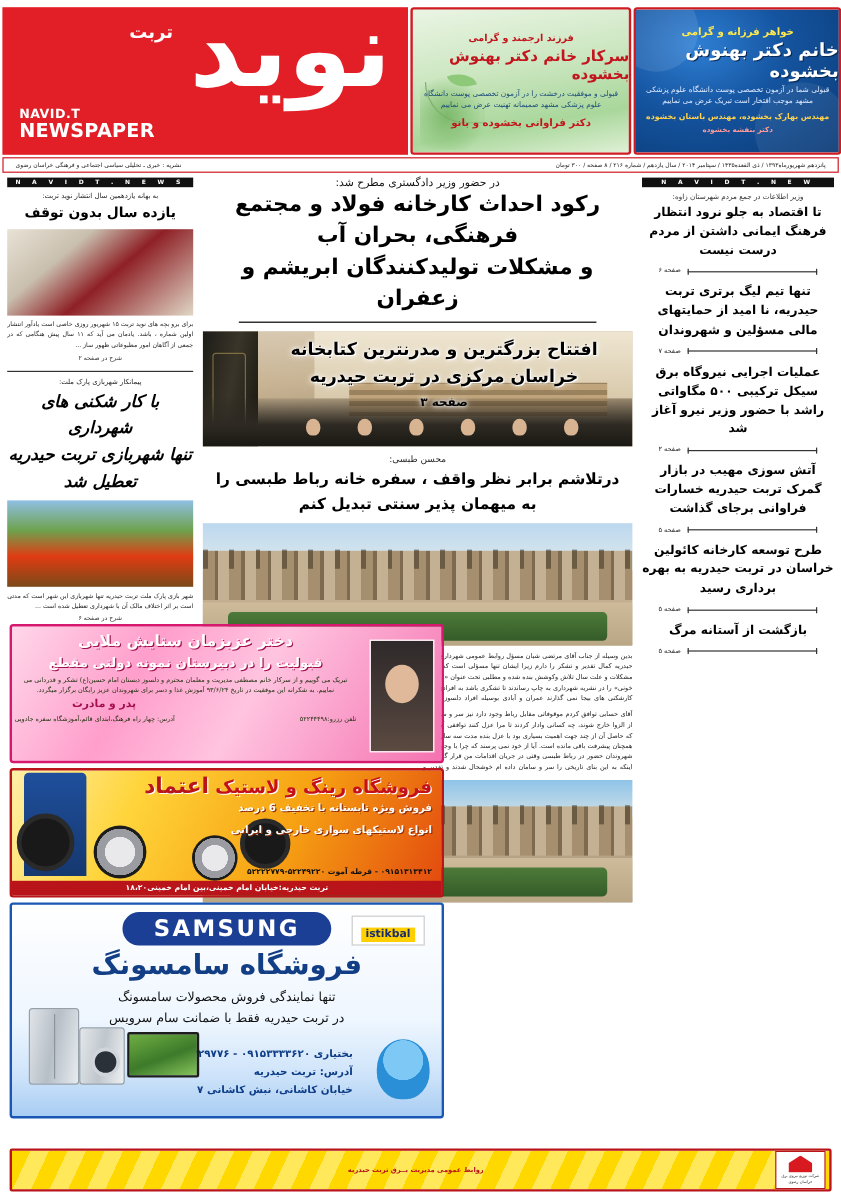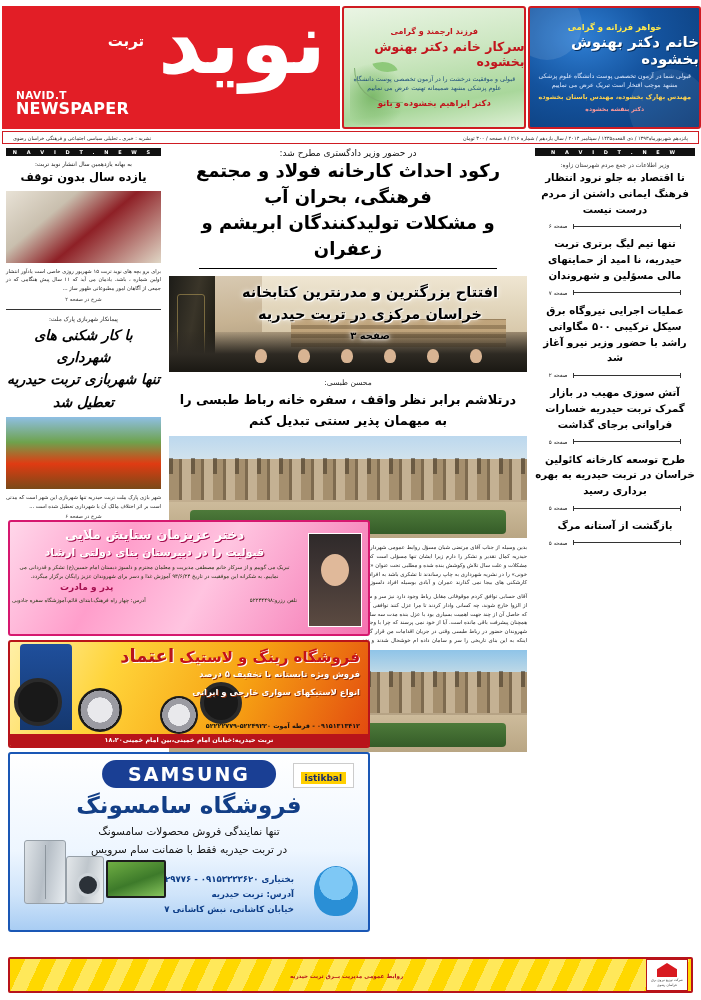--- a/index.html
+++ b/index.html
@@ -51,21 +51,21 @@
   
   .masthead{
     width:345px;height:123px;margin-left:2px;background:#e21e26;position:relative;
     box-sizing:border-box;overflow:hidden;
   }
   .mast-logo{
     position:absolute;right:14px;top:-6px;color:#ffffff;font-size:86px;font-weight:bold;
     line-height:1;letter-spacing:-2px;font-family:"DejaVu Sans",sans-serif;
   }
   .mast-sub{
-    position:absolute;right:196px;top:26px;color:#ffffff;font-size:15px;font-weight:bold;
+    position:absolute;right:196px;top:12px;color:#ffffff;font-size:15px;font-weight:bold;
   }
   .mast-en{position:absolute;left:14px;bottom:12px;color:#ffffff;text-align:left;line-height:1;}
   .mast-en .e1{font-size:10.5px;font-weight:bold;letter-spacing:.4px;}
   .mast-en .e2{font-size:16px;font-weight:bold;letter-spacing:.2px;margin-top:1px;}
 
   
   .datebar{
     position:absolute;left:2px;top:131px;width:697px;height:13px;
     border:1px solid #cf1b22;box-sizing:border-box;background:#fff;
     display:flex;align-items:center;justify-content:space-between;padding:0 10px;
@@ -255,21 +255,21 @@
       <div class="l4">مهندس بهارک بخشوده، مهندس باستان بخشوده</div>
       <div class="l5">دکتر بنفشه بخشوده</div>
     </div>
 
     <div class="ad-green">
       <div class="stem"></div>
       <div class="leaf"></div>
       <div class="g1">فرزند ارجمند و گرامی</div>
       <div class="g2">سرکار خانم دکتر بهنوش بخشوده</div>
       <div class="g3">قبولی و موفقیت درخشت را در آزمون تخصصی پوست دانشگاه علوم پزشکی مشهد صمیمانه تهنیت عرض می نماییم</div>
-      <div class="g4">دکتر ابراهیم بخشوده و بانو</div>
+      <div class="g4">دکتر فراوانی بخشوده و بانو</div>
     </div>
 
     <div class="masthead">
       <div class="mast-sub">تربت</div>
       <div class="mast-logo">نوید</div>
       <div class="mast-en">
         <div class="e1">NAVID.T</div>
         <div class="e2">NEWSPAPER</div>
       </div>
     </div>
@@ -411,41 +411,41 @@
       </div>
     </div>
   </div>
 
   <div style="position:absolute;left:8px;top:520px;width:362px;">
 
     <div class="ad-pink">
       <div class="portrait"></div>
       <div class="ptxt">
         <div class="p1">دختر عزیزمان ستایش ملایی</div>
-        <div class="p2">قبولیت را در دبیرستان بنای دولتی ارشاد</div>
+        <div class="p2">قبولیت را در دبیرستان نمونه دولتی مقطع</div>
         <div class="p3">تبریک می گوییم و از سرکار خانم مصطفی مدیریت و معلمان محترم و دلسوز دبستان امام حسین(ع) تشکر و قدردانی می نماییم. به شکرانه این موفقیت در تاریخ ۹۳/۶/۲۴ آموزش غذا و دسر برای شهروندان عزیز رایگان برگزار میگردد.</div>
         <div class="p4">پدر و مادرت</div>
         <div class="p5">
           <span>تلفن رزرو:۵۲۲۴۴۴۹۸</span>
           <span>آدرس: چهار راه فرهنگ،ابتدای قائم،آموزشگاه سفره جادویی</span>
         </div>
       </div>
     </div>
 
     <div class="ad-tire">
       <div class="worker"></div>
       <div class="tire" style="left:4px;bottom:20px;width:40px;height:40px;"></div>
       <div class="rim" style="left:68px;bottom:14px;width:44px;height:44px;"></div>
       <div class="rim" style="left:150px;bottom:12px;width:38px;height:38px;"></div>
       <div class="tire" style="left:190px;bottom:22px;width:34px;height:34px;"></div>
       <div class="t1">
         <span>فروشگاه رینگ و لاستیک</span>
         <b>اعتماد</b>
       </div>
-      <div class="t2">فروش ویژه تابستانه با تخفیف ۵ درصد</div>
+      <div class="t2">فروش ویژه تابستانه با تخفیف 6 درصد</div>
       <div class="t3">انواع لاستیکهای سواری خارجی و ایرانی</div>
       <div class="t4">۰۹۱۵۱۳۱۳۴۱۲ - قرطه آموت ۵۲۲۴۹۲۲۰-۵۲۲۲۲۷۷۹</div>
       <div class="t5">تربت حیدریه:خیابان امام خمینی،بین امام خمینی۱۸،۲۰</div>
     </div>
 
     <div class="ad-samsung">
       <div class="sbadge">SAMSUNG</div>
       <div class="istikbal">
         <span>istikbal</span>
       </div>

